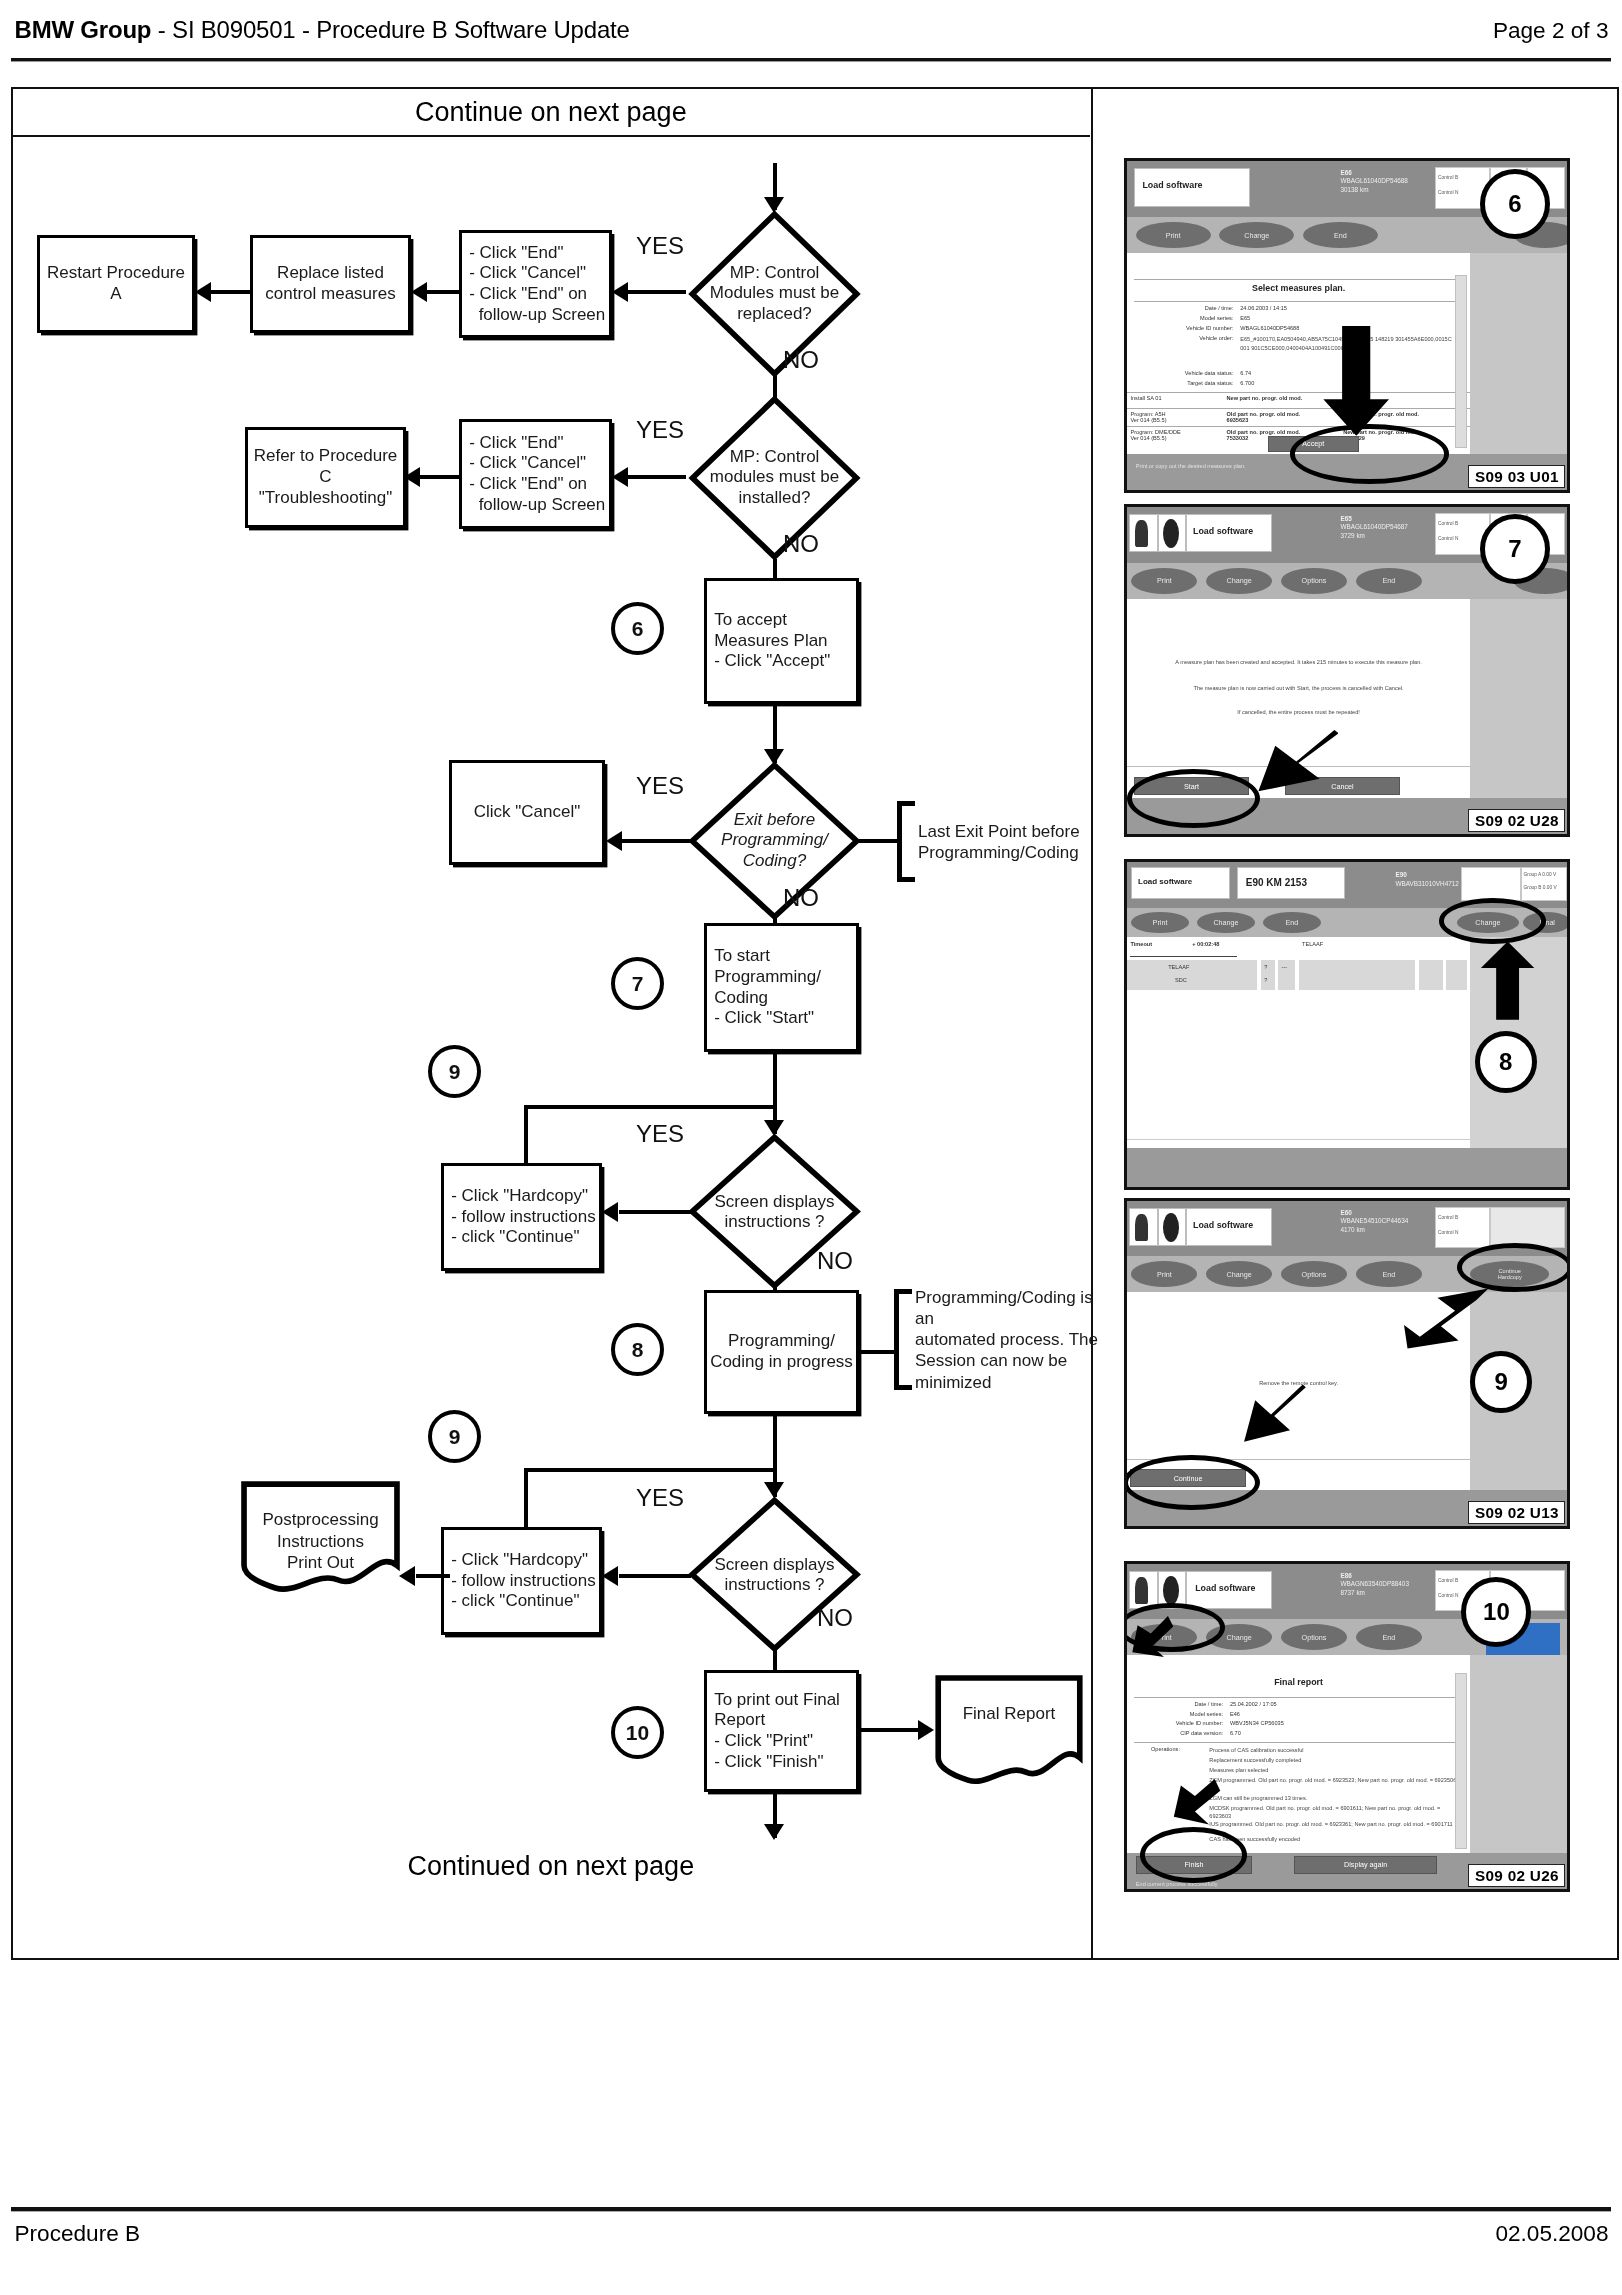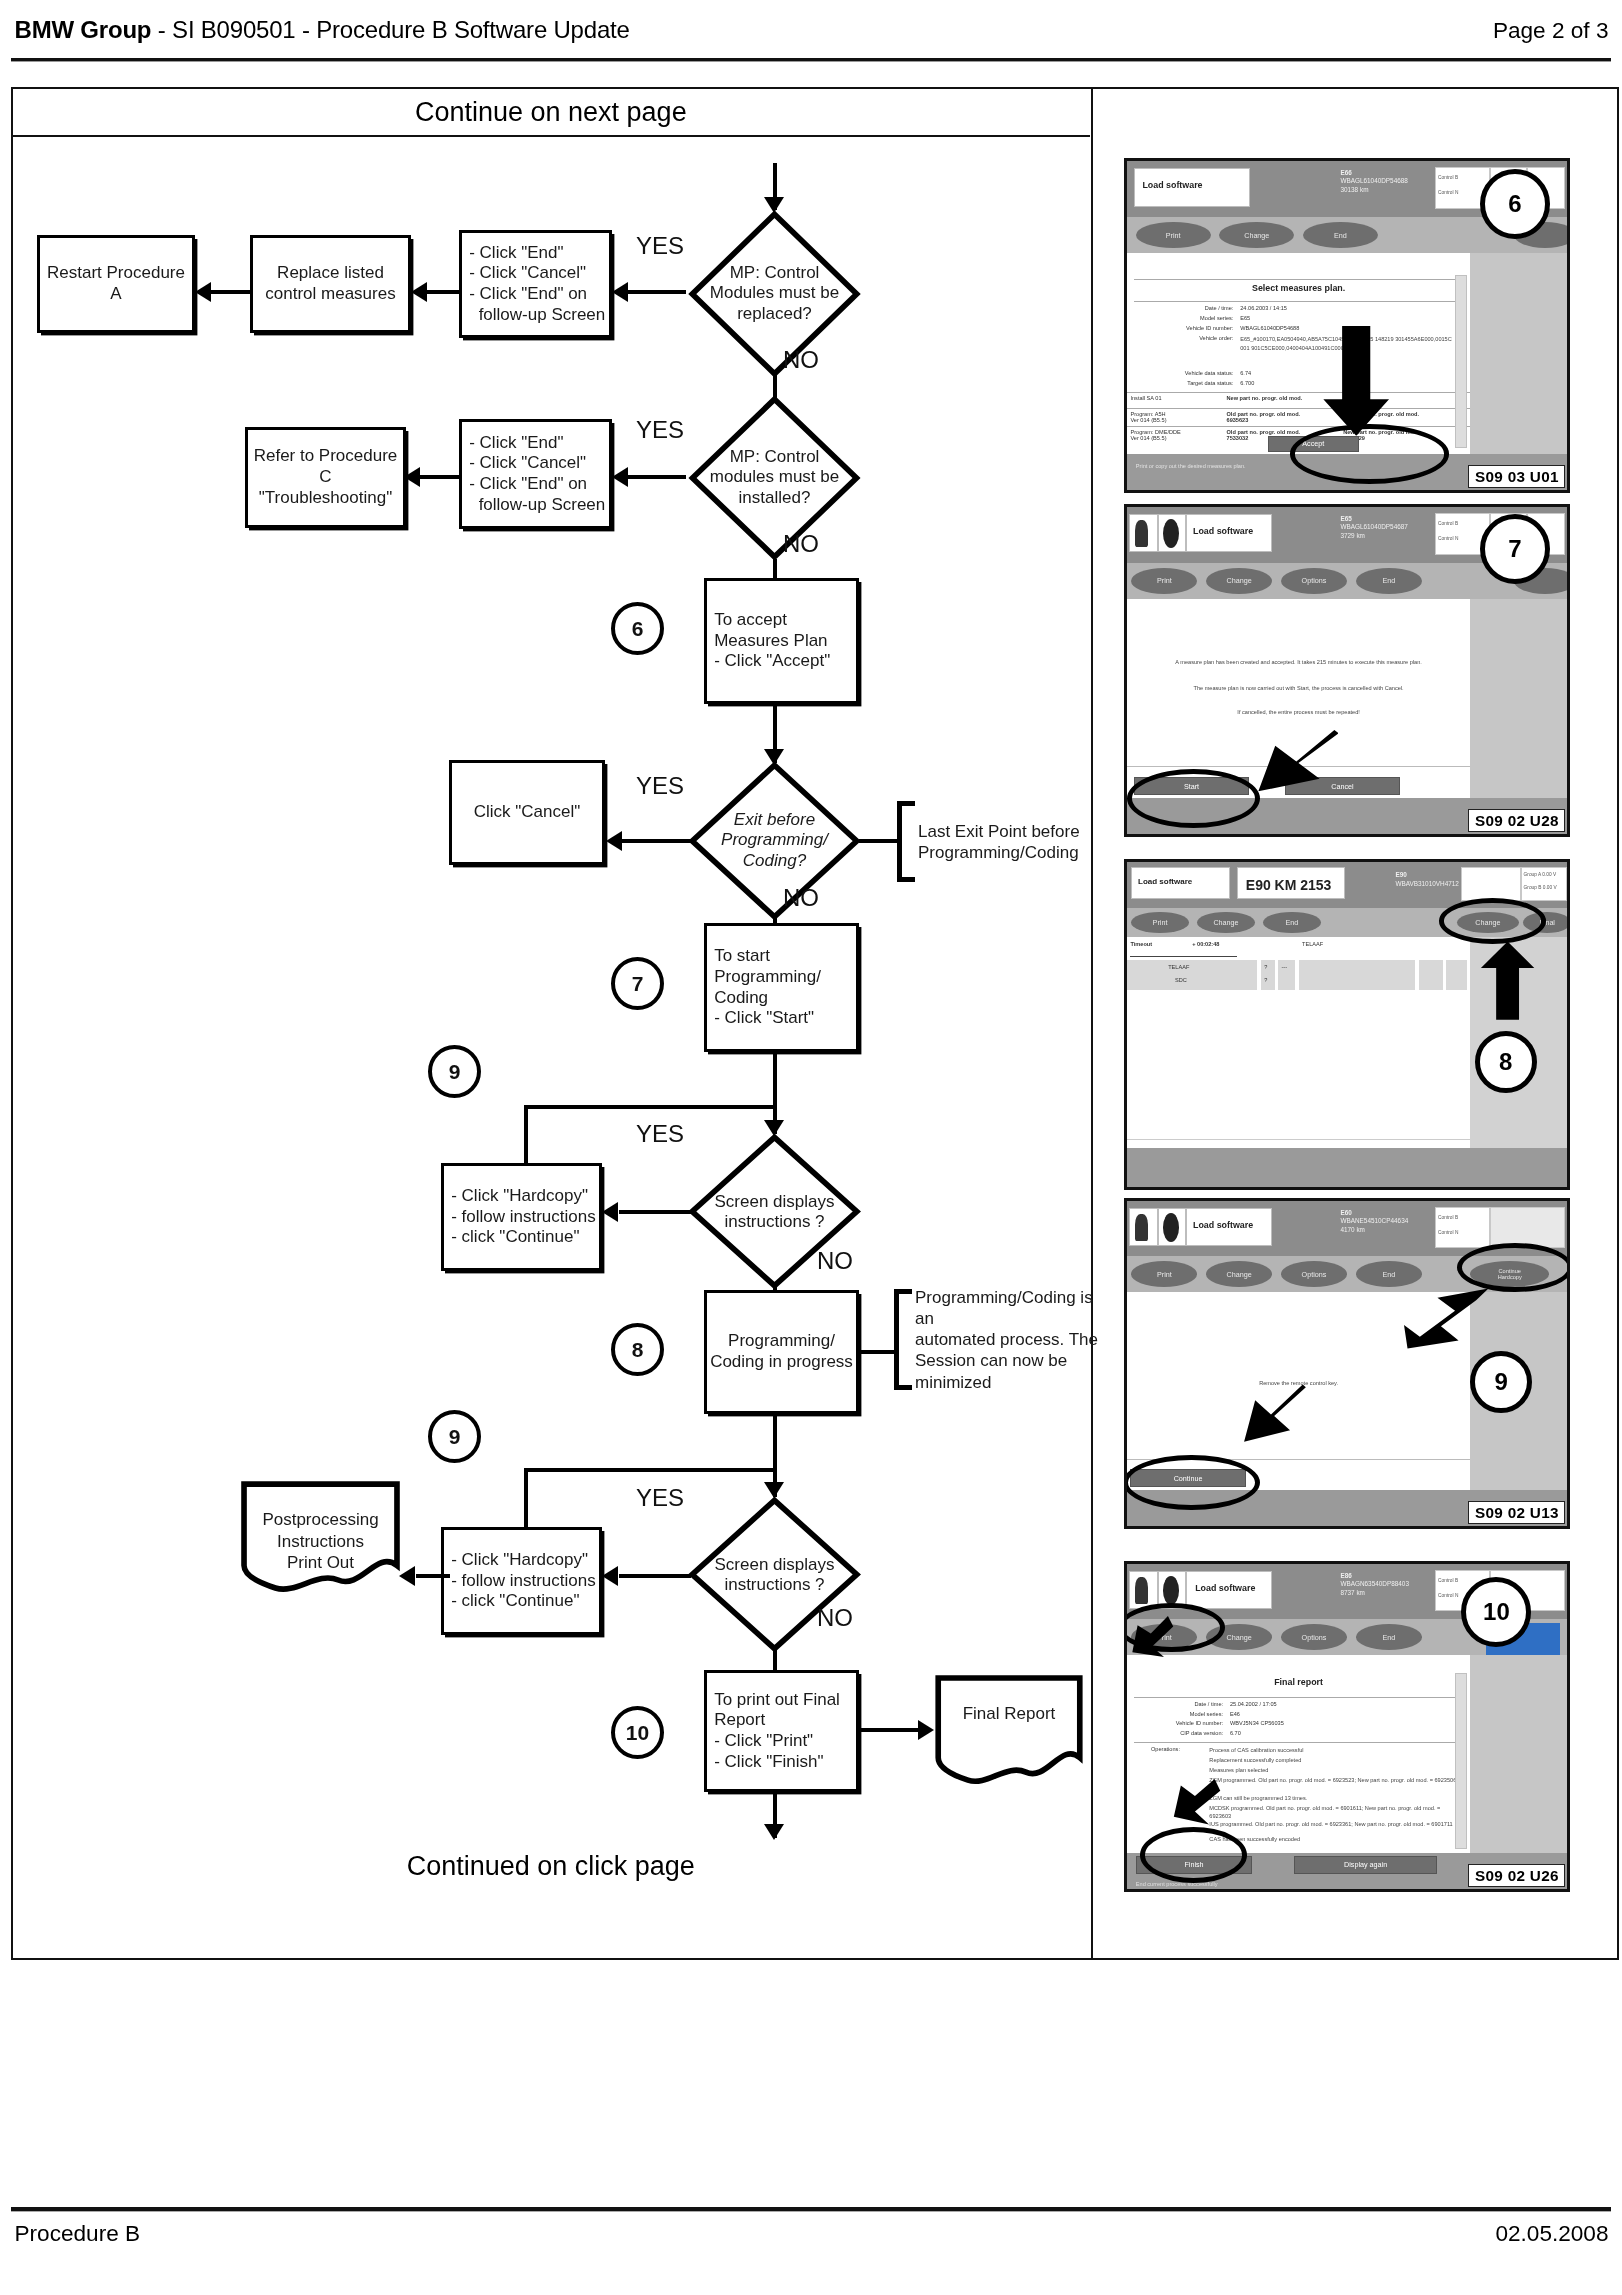--- a/index.html
+++ b/index.html
@@ -108,21 +108,21 @@
   <div class="h-title"><span>BMW Group</span><span class="reg"> - SI B090501 - Procedure B Software Update</span></div>
   <div class="h-page">Page 2 of 3</div>
 </div>
 <div id="header-rule"></div>
 
 <div id="content-frame"></div>
 <div id="col-divider"></div>
 <div id="banner">
   <div class="btxt">Continue on next page</div>
 </div>
-<div id="bottom-note">Continued on click page</div>
+<div id="bottom-note">Continued on next page</div>
 
 <div class="fc box ctr" style="left:37px;top:235px;width:158px;height:98px;">
   <div class="bt">Restart  Procedure
 A</div>
   </div>
 <div class="ln" style="left:211px;top:290px;width:40px;height:4px;"></div>
 <div class="ah lf" style="left:195px;top:282px;"></div>
 
 <div class="fc box ctr" style="left:250px;top:235px;width:161px;height:98px;">
   <div class="bt">Replace listed
@@ -451,21 +451,21 @@
 </div>
 <div class="marker" style="left:1480px;top:514px;width:60px;height:60px;">
   <span>7</span>
   </div>
 
 <div class="shot" style="left:1124px;top:859px;width:440px;height:325px;">
   <div class="sbar" style="height:14%;">
     <div class="tile" style="left:1%;width:22%;"></div>
     <div style="position:absolute;left:2.5%;top:32%;font-size:8px;font-weight:bold;color:#222;">Load software</div>
     <div class="tile" style="left:25%;width:24%;"></div>
-    <div style="position:absolute;left:27%;top:32%;font-size:14px;font-weight:bold;color:#222;">E90 KM 2153</div>
+    <div style="position:absolute;left:27%;top:32%;font-size:10px;font-weight:bold;color:#222;">E90 KM 2153</div>
     <div class="mod" style="left:61%;top:20%;">
       <div style="font-weight:bold;">E90</div>
       <div>WBAVB31010VH4712</div>
     </div>
     <div class="rbox" style="left:76%;width:13%;"></div>
     <div class="rbox" style="left:89.5%;width:10%;">
         <i style="top:14%;">Group A 0.00 V</i>
         <i style="top:52%;">Group B 0.00 V</i>
       </div>
   </div>

